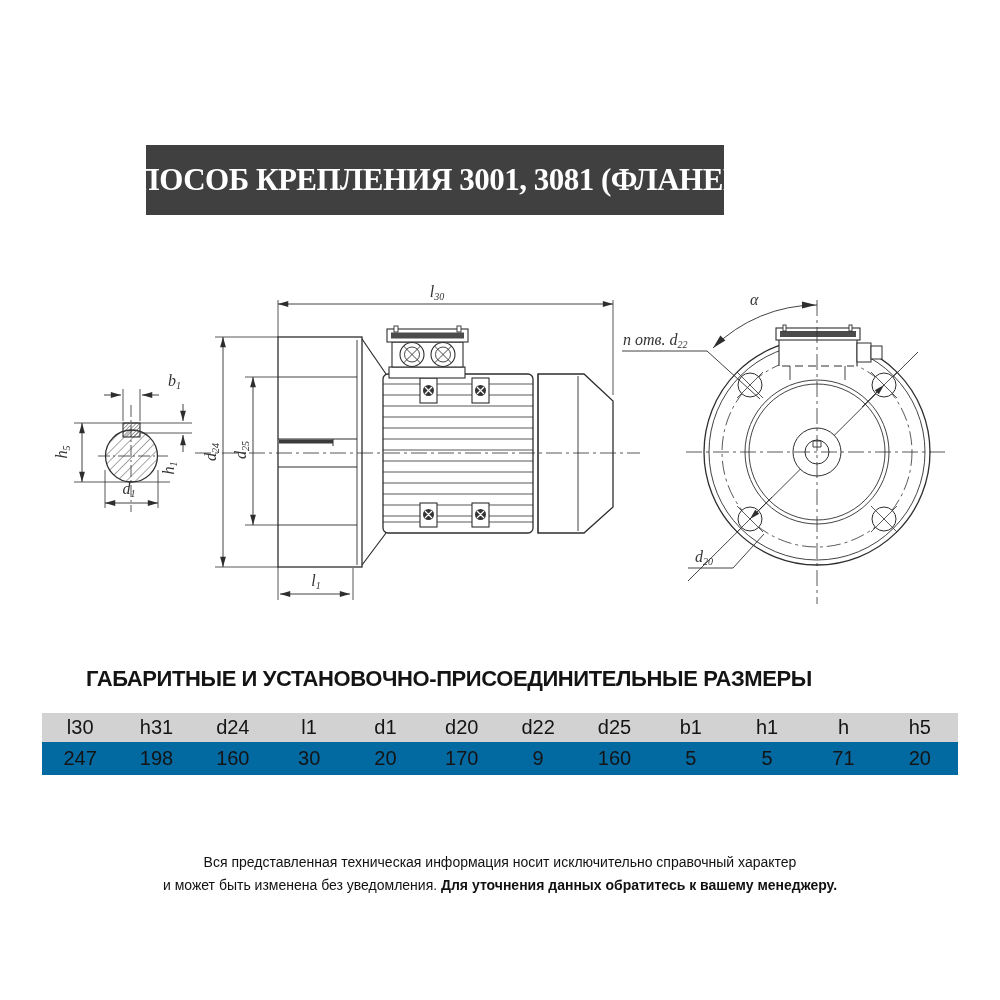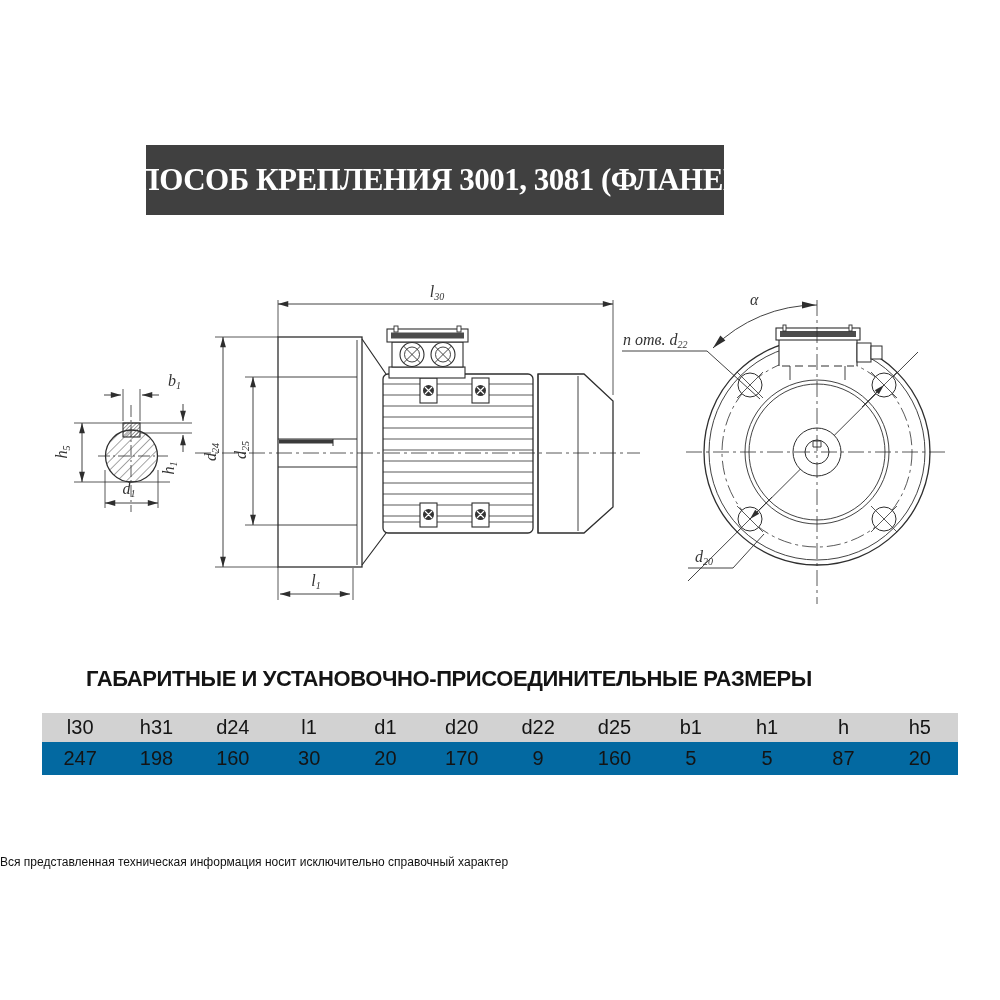--- a/index.html
+++ b/index.html
@@ -18,22 +18,22 @@
   .table-title{
     position:absolute;left:0;top:666px;width:898px;text-align:center;
     font-size:22px;font-weight:bold;letter-spacing:-0.4px;white-space:nowrap;
   }
   .dim-table{position:absolute;left:42px;top:713px;width:916px;font-size:20px;}
   .dim-row{display:flex;width:100%;}
   .dim-row.head{background:#d2d2d2;height:29px;line-height:29px;}
   .dim-row.vals{background:#0369a1;height:33px;line-height:33px;}
   .dim-cell{flex:1 1 0;text-align:center;white-space:nowrap;}
   .footer{
-    position:absolute;left:0;top:851px;width:1000px;text-align:left;
-    font-size:12px;line-height:23px;color:#111111;
+    position:absolute;left:0;top:851px;width:1000px;text-align:center;
+    font-size:14px;line-height:23px;color:#111111;
   }
   .footer b{font-weight:bold;}
 </style>
 </head>
 <body>
 
 <div class="banner">
   <span>СПОСОБ КРЕПЛЕНИЯ 3001, 3081 (ФЛАНЕЦ)</span>
 </div>
 
@@ -215,20 +215,21 @@
     <div class="dim-cell">247</div>
     <div class="dim-cell">198</div>
     <div class="dim-cell">160</div>
     <div class="dim-cell">30</div>
     <div class="dim-cell">20</div>
     <div class="dim-cell">170</div>
     <div class="dim-cell">9</div>
     <div class="dim-cell">160</div>
     <div class="dim-cell">5</div>
     <div class="dim-cell">5</div>
-    <div class="dim-cell">87</div>
+    <div class="dim-cell">71</div>
     <div class="dim-cell">20</div>
   </div>
 </div>
 
 <div class="footer">
   <div>Вся представленная техническая информация носит исключительно справочный характер</div>
+  <div><span>и может быть изменена без уведомления. </span><b>Для уточнения данных обратитесь к вашему менеджеру.</b></div>
 </div>
 
 </body></html>

